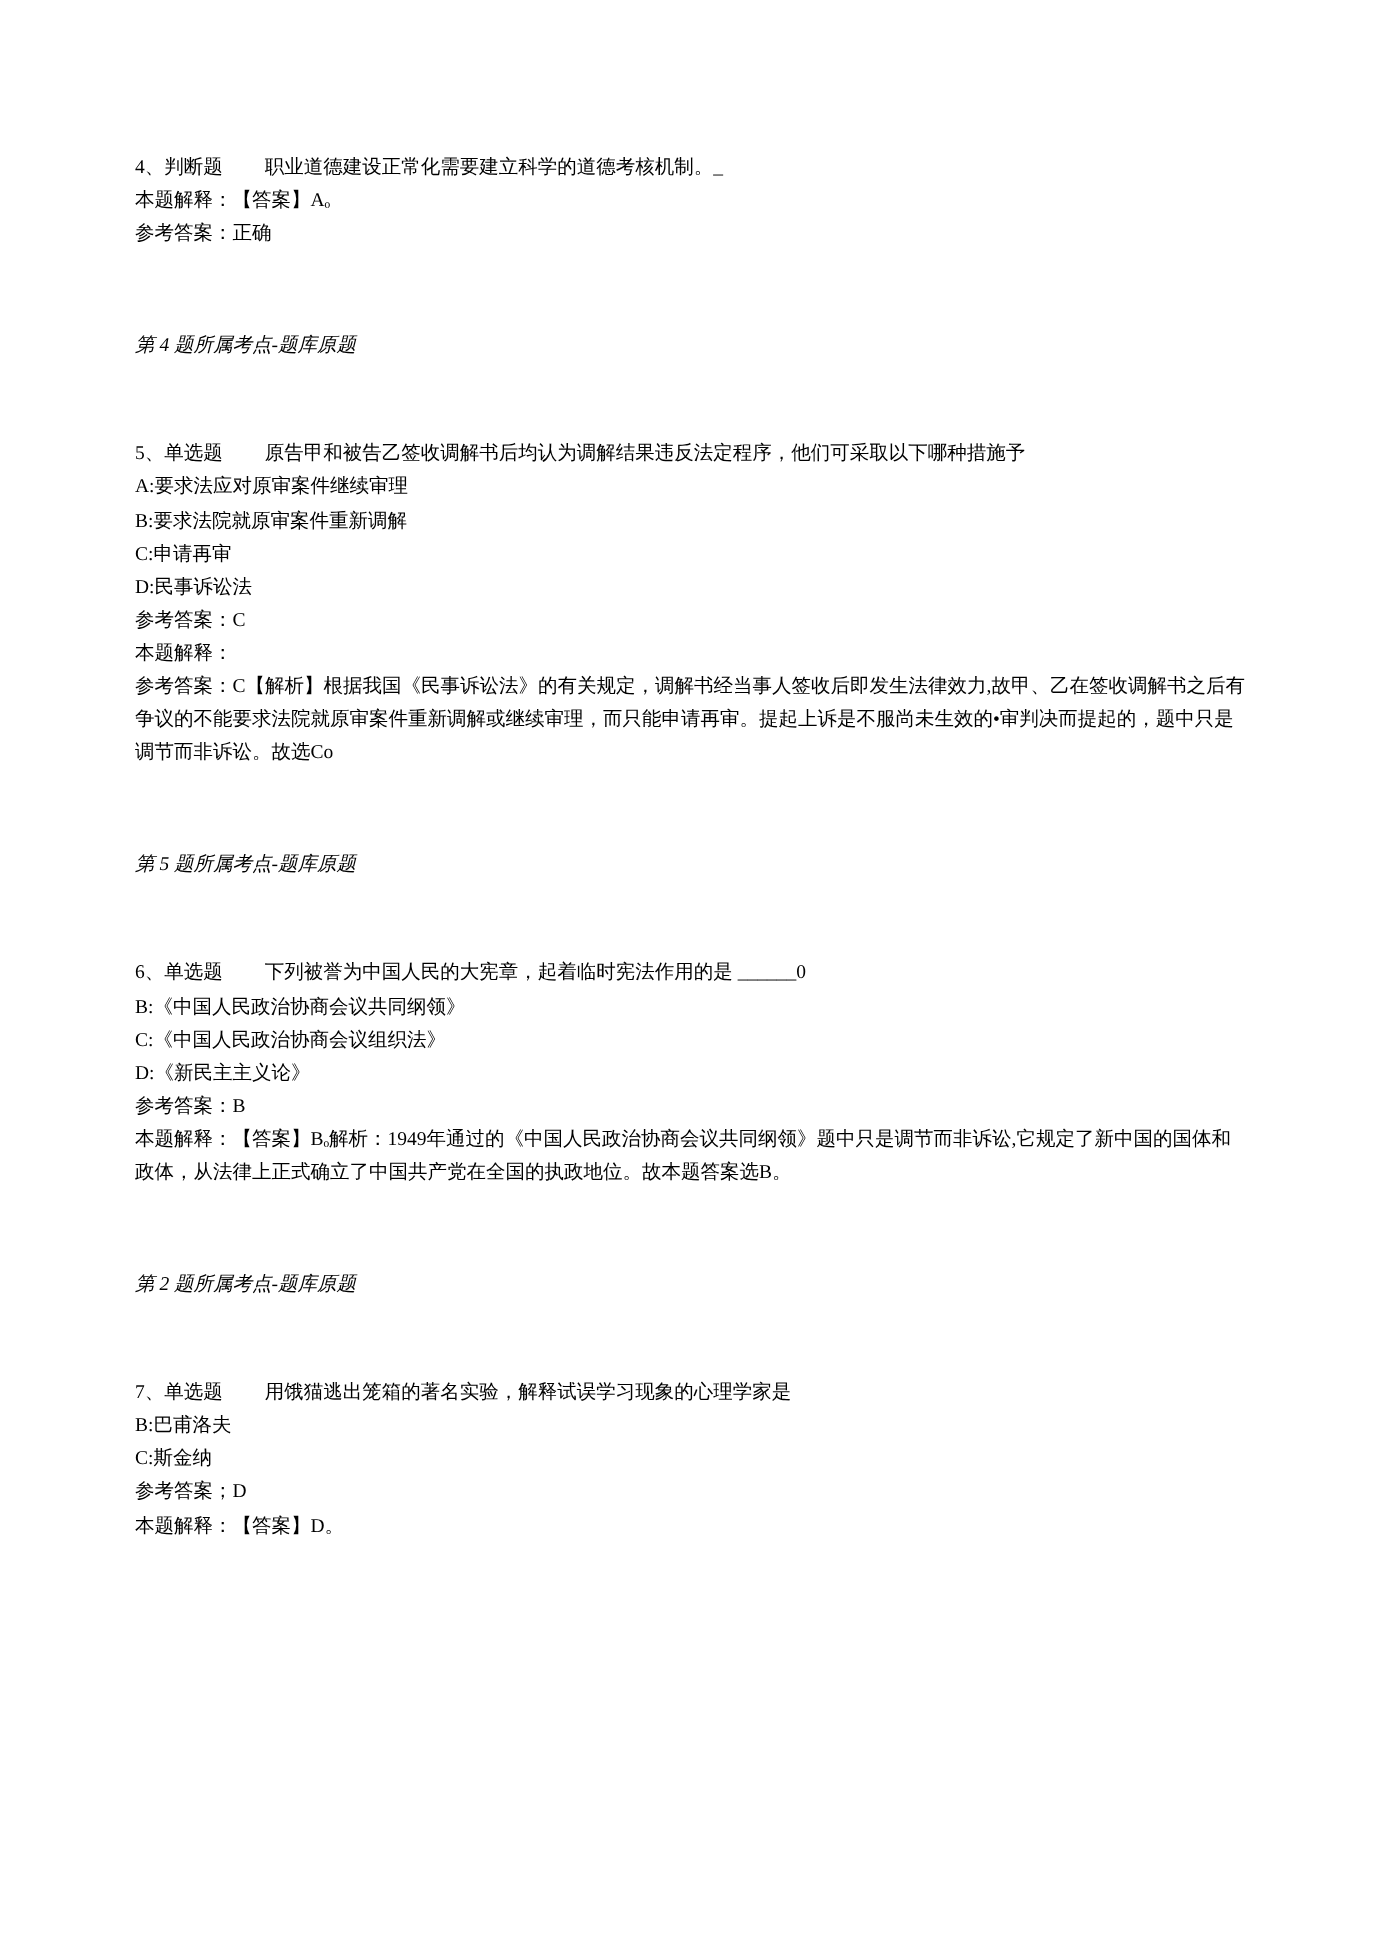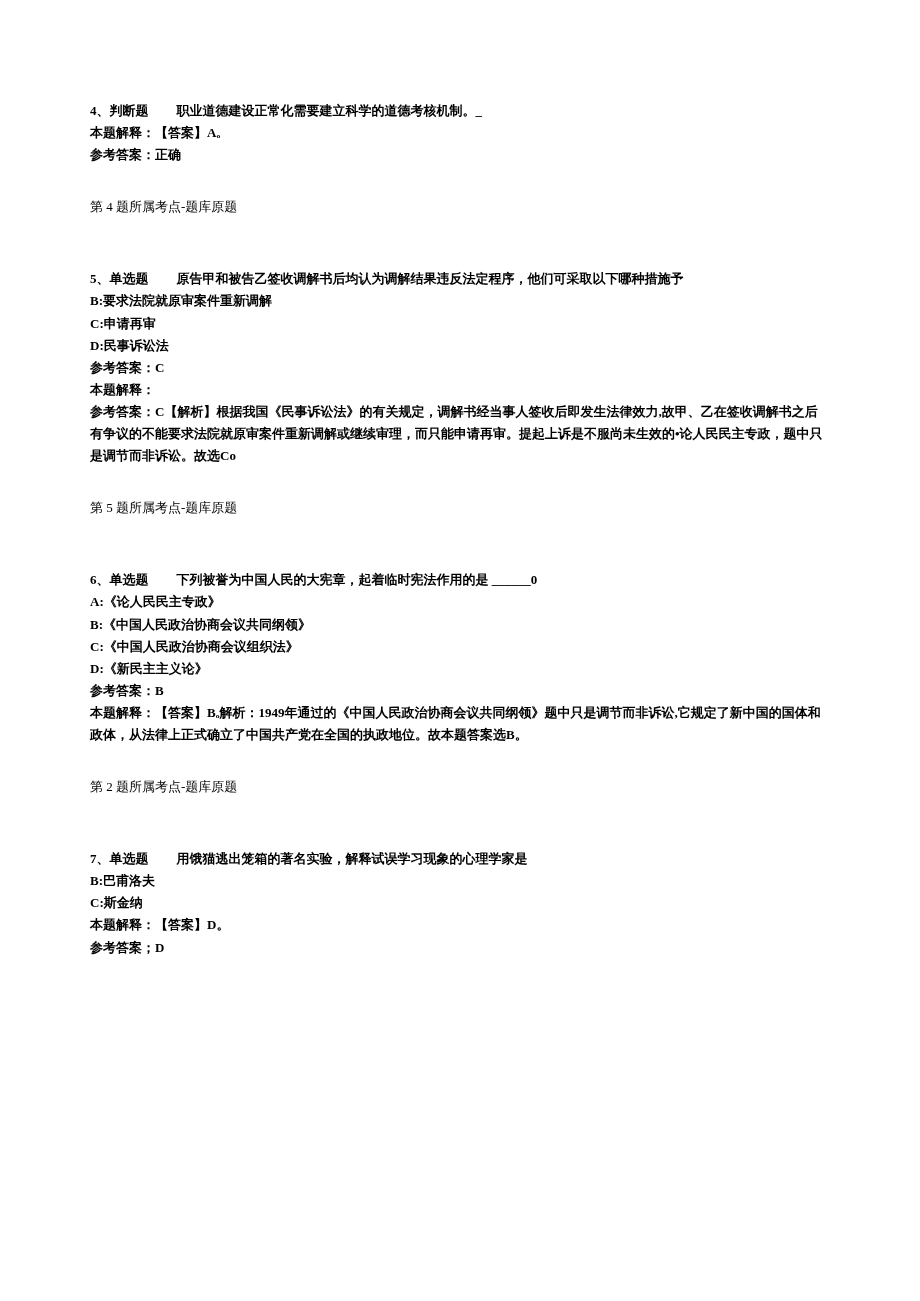--- a/index.html
+++ b/index.html
@@ -8,25 +8,25 @@
     line-height: 1.7;
     color: #000;
     background: #fff;
     margin: 0;
     padding: 100px 90px 60px 90px;
     width: 920px;
     box-sizing: border-box;
   }
   .question-block {
     margin-bottom: 20px;
-    font-weight: bold;
   }
   .topic-line {
-    margin-top: 30px;
+    margin-top: 53px;
     margin-bottom: 50px;
+    font-style: italic;
   }
   .line {
     display: block;
   }
   .indent-type {
     margin-left: 28px;
   }
 </style>
 </head>
 <body>
@@ -42,55 +42,55 @@
     <span>参考答案：</span><span>正确</span>
   </span>
 </div>
 
 <div class="topic-line">第 4 题所属考点-题库原题</div>
 
 <div class="question-block">
   <span class="line">
     <span>5、单选题</span><span class="indent-type">原告甲和被告乙签收调解书后均认为调解结果违反法定程序，他们可采取以下哪种措施予</span>
   </span>
+  <span class="line">A:要求法应对原审案件继续审理</span>
   <span class="line">B:要求法院就原审案件重新调解</span>
   <span class="line">C:申请再审</span>
   <span class="line">D:民事诉讼法</span>
   <span class="line">
     <span>参考答案：</span><span>C</span>
   </span>
   <span class="line">本题解释：</span>
-  <span class="line">参考答案：C【解析】根据我国《民事诉讼法》的有关规定，调解书经当事人签收后即发生法律效力,故甲、乙在签收调解书之后有争议的不能要求法院就原审案件重新调解或继续审理，而只能申请再审。提起上诉是不服尚未生效的•论人民民主专政，题中只是调节而非诉讼。故选Co</span>
+  <span class="line">参考答案：C【解析】根据我国《民事诉讼法》的有关规定，调解书经当事人签收后即发生法律效力,故甲、乙在签收调解书之后有争议的不能要求法院就原审案件重新调解或继续审理，而只能申请再审。提起上诉是不服尚未生效的•审判决而提起的，题中只是调节而非诉讼。故选Co</span>
 </div>
 
 <div class="topic-line">第 5 题所属考点-题库原题</div>
 
 <div class="question-block">
   <span class="line">
     <span>6、单选题</span><span class="indent-type">下列被誉为中国人民的大宪章，起着临时宪法作用的是  ______0</span>
   </span>
-  <span class="line">A:《论人民民主专政》</span>
   <span class="line">B:《中国人民政治协商会议共同纲领》</span>
   <span class="line">C:《中国人民政治协商会议组织法》</span>
   <span class="line">D:《新民主主义论》</span>
   <span class="line">
     <span>参考答案：</span><span>B</span>
   </span>
   <span class="line">
     <span>本题解释：</span><span>【答案】Bₒ解析：1949年通过的《中国人民政治协商会议共同纲领》题中只是调节而非诉讼,它规定了新中国的国体和政体，从法律上正式确立了中国共产党在全国的执政地位。故本题答案选B。</span>
   </span>
 </div>
 
 <div class="topic-line">第 2 题所属考点-题库原题</div>
 
 <div class="question-block">
   <span class="line">
     <span>7、单选题</span><span class="indent-type">用饿猫逃出笼箱的著名实验，解释试误学习现象的心理学家是</span>
   </span>
   <span class="line">B:巴甫洛夫</span>
   <span class="line">C:斯金纳</span>
   <span class="line">
-    <span>本题解释：</span><span>【答案】D。</span>
+    <span>参考答案；</span><span>D</span>
   </span>
   <span class="line">
-    <span>参考答案；</span><span>D</span>
+    <span>本题解释：</span><span>【答案】D。</span>
   </span>
 </div>
 
 </body></html>

